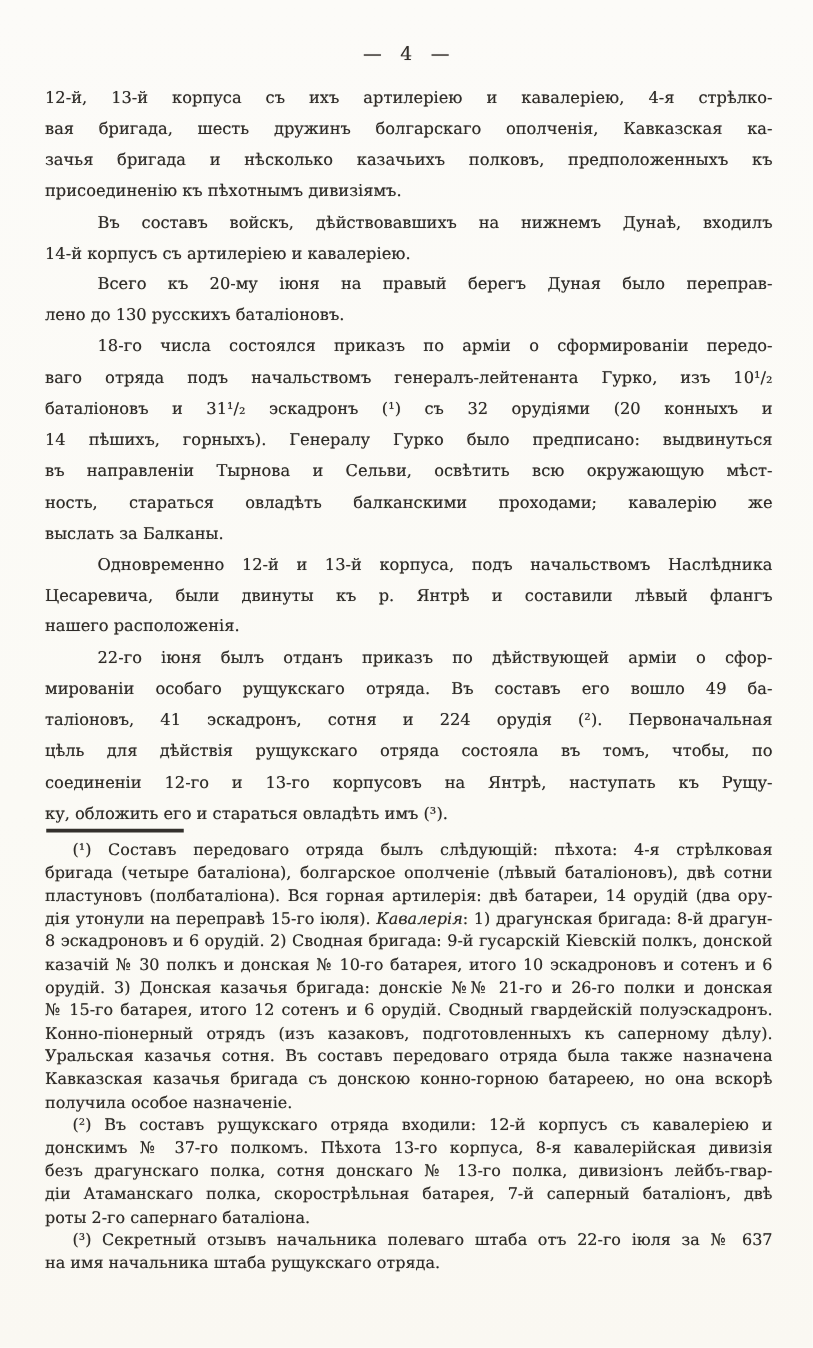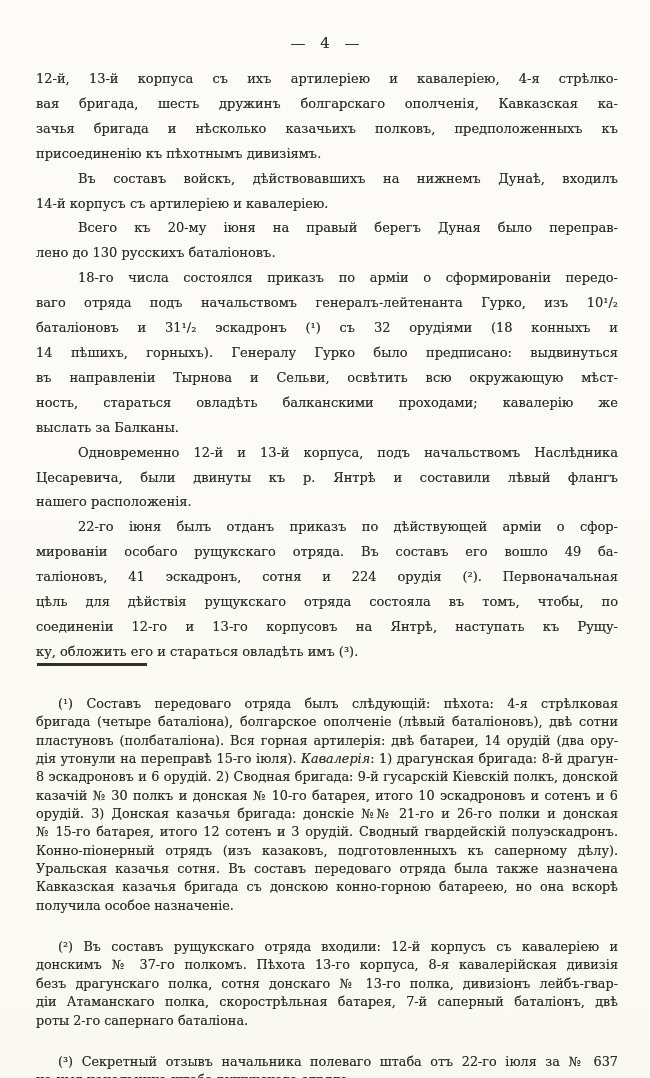--- a/index.html
+++ b/index.html
@@ -34,21 +34,21 @@
     font-size: 12.8px;
     line-height: 18.35px;
   }
   .line {
     white-space: nowrap;
     text-align: justify;
     text-align-last: justify;
   }
   .line.last { text-align-last: left; }
   .body-text .line.ind { text-indent: 42px; }
-  .footnotes .line.ind { text-indent: 22px; margin-top: 23px; }
+  .footnotes .line.ind { text-indent: 22px; }
   .fn-rule {
     position: absolute;
     left: 37px; top: 663px;
     width: 110px; height: 2.5px;
     background: #33302c;
   }
   .it { font-style: italic; }
 </style>
 </head>
 <body>
@@ -72,21 +72,21 @@
     </div>
 
     <div class="para">
       <div class="line ind">Всего къ 20-му іюня на правый берегъ Дуная было переправ-</div>
       <div class="line last">лено до 130 русскихъ баталіоновъ.</div>
     </div>
 
     <div class="para">
       <div class="line ind">18-го числа состоялся приказъ по арміи о сформированіи передо-</div>
       <div class="line">ваго отряда подъ начальствомъ генералъ-лейтенанта Гурко, изъ 10¹/₂</div>
-      <div class="line">баталіоновъ и 31¹/₂ эскадронъ (¹) съ 32 орудіями (18 конныхъ и</div>
+      <div class="line">баталіоновъ и 31¹/₂ эскадронъ (¹) съ 32 орудіями (20 конныхъ и</div>
       <div class="line">14 пѣшихъ, горныхъ). Генералу Гурко было предписано: выдвинуться</div>
       <div class="line">въ направленіи Тырнова и Сельви, освѣтить всю окружающую мѣст-</div>
       <div class="line">ность, стараться овладѣть балканскими проходами; кавалерію же</div>
       <div class="line last">выслать за Балканы.</div>
     </div>
 
     <div class="para">
       <div class="line ind">Одновременно 12-й и 13-й корпуса, подъ начальствомъ Наслѣдника</div>
       <div class="line">Цесаревича, были двинуты къ р. Янтрѣ и составили лѣвый флангъ</div>
       <div class="line last">нашего расположенія.</div>
@@ -108,21 +108,21 @@
   <div class="footnotes">
 
     <div class="para">
       <div class="line ind">(¹) Составъ передоваго отряда былъ слѣдующій: пѣхота: 4-я стрѣлковая</div>
       <div class="line">бригада (четыре баталіона), болгарское ополченіе (лѣвый баталіоновъ), двѣ сотни</div>
       <div class="line">пластуновъ (полбаталіона). Вся горная артилерія: двѣ батареи, 14 орудій (два ору-</div>
       <div class="line"><span>дія утонули на переправѣ 15-го іюля). </span><span class="it">Кавалерія</span><span>: 1) драгунская бригада: 8-й драгун-</span></div>
       <div class="line">8 эскадроновъ и 6 орудій. 2) Сводная бригада: 9-й гусарскій Кіевскій полкъ, донской</div>
       <div class="line">казачій № 30 полкъ и донская № 10-го батарея, итого 10 эскадроновъ и сотенъ и 6</div>
       <div class="line">орудій. 3) Донская казачья бригада: донскіе №№ 21-го и 26-го полки и донская</div>
-      <div class="line">№ 15-го батарея, итого 12 сотенъ и 3 орудій. Сводный гвардейскій полуэскадронъ.</div>
+      <div class="line">№ 15-го батарея, итого 12 сотенъ и 6 орудій. Сводный гвардейскій полуэскадронъ.</div>
       <div class="line">Конно-піонерный отрядъ (изъ казаковъ, подготовленныхъ къ саперному дѣлу).</div>
       <div class="line">Уральская казачья сотня. Въ составъ передоваго отряда была также назначена</div>
       <div class="line">Кавказская казачья бригада съ донскою конно-горною батареею, но она вскорѣ</div>
       <div class="line last">получила особое назначеніе.</div>
     </div>
 
     <div class="para">
       <div class="line ind">(²) Въ составъ рущукскаго отряда входили: 12-й корпусъ съ кавалеріею и</div>
       <div class="line">донскимъ № 37-го полкомъ. Пѣхота 13-го корпуса, 8-я кавалерійская дивизія</div>
       <div class="line">безъ драгунскаго полка, сотня донскаго № 13-го полка, дивизіонъ лейбъ-гвар-</div>

